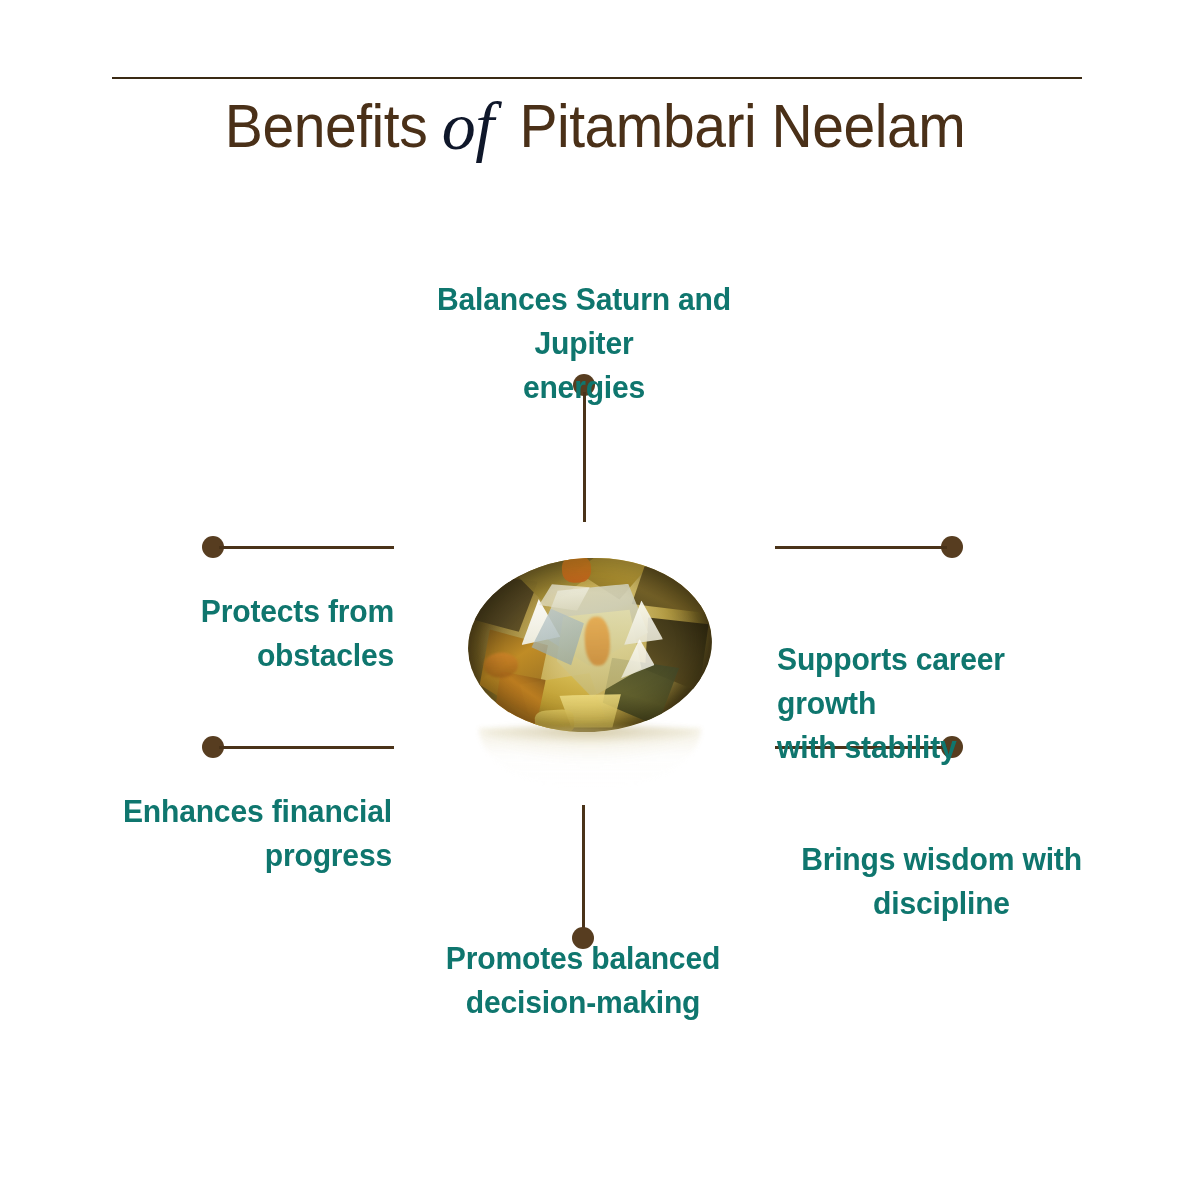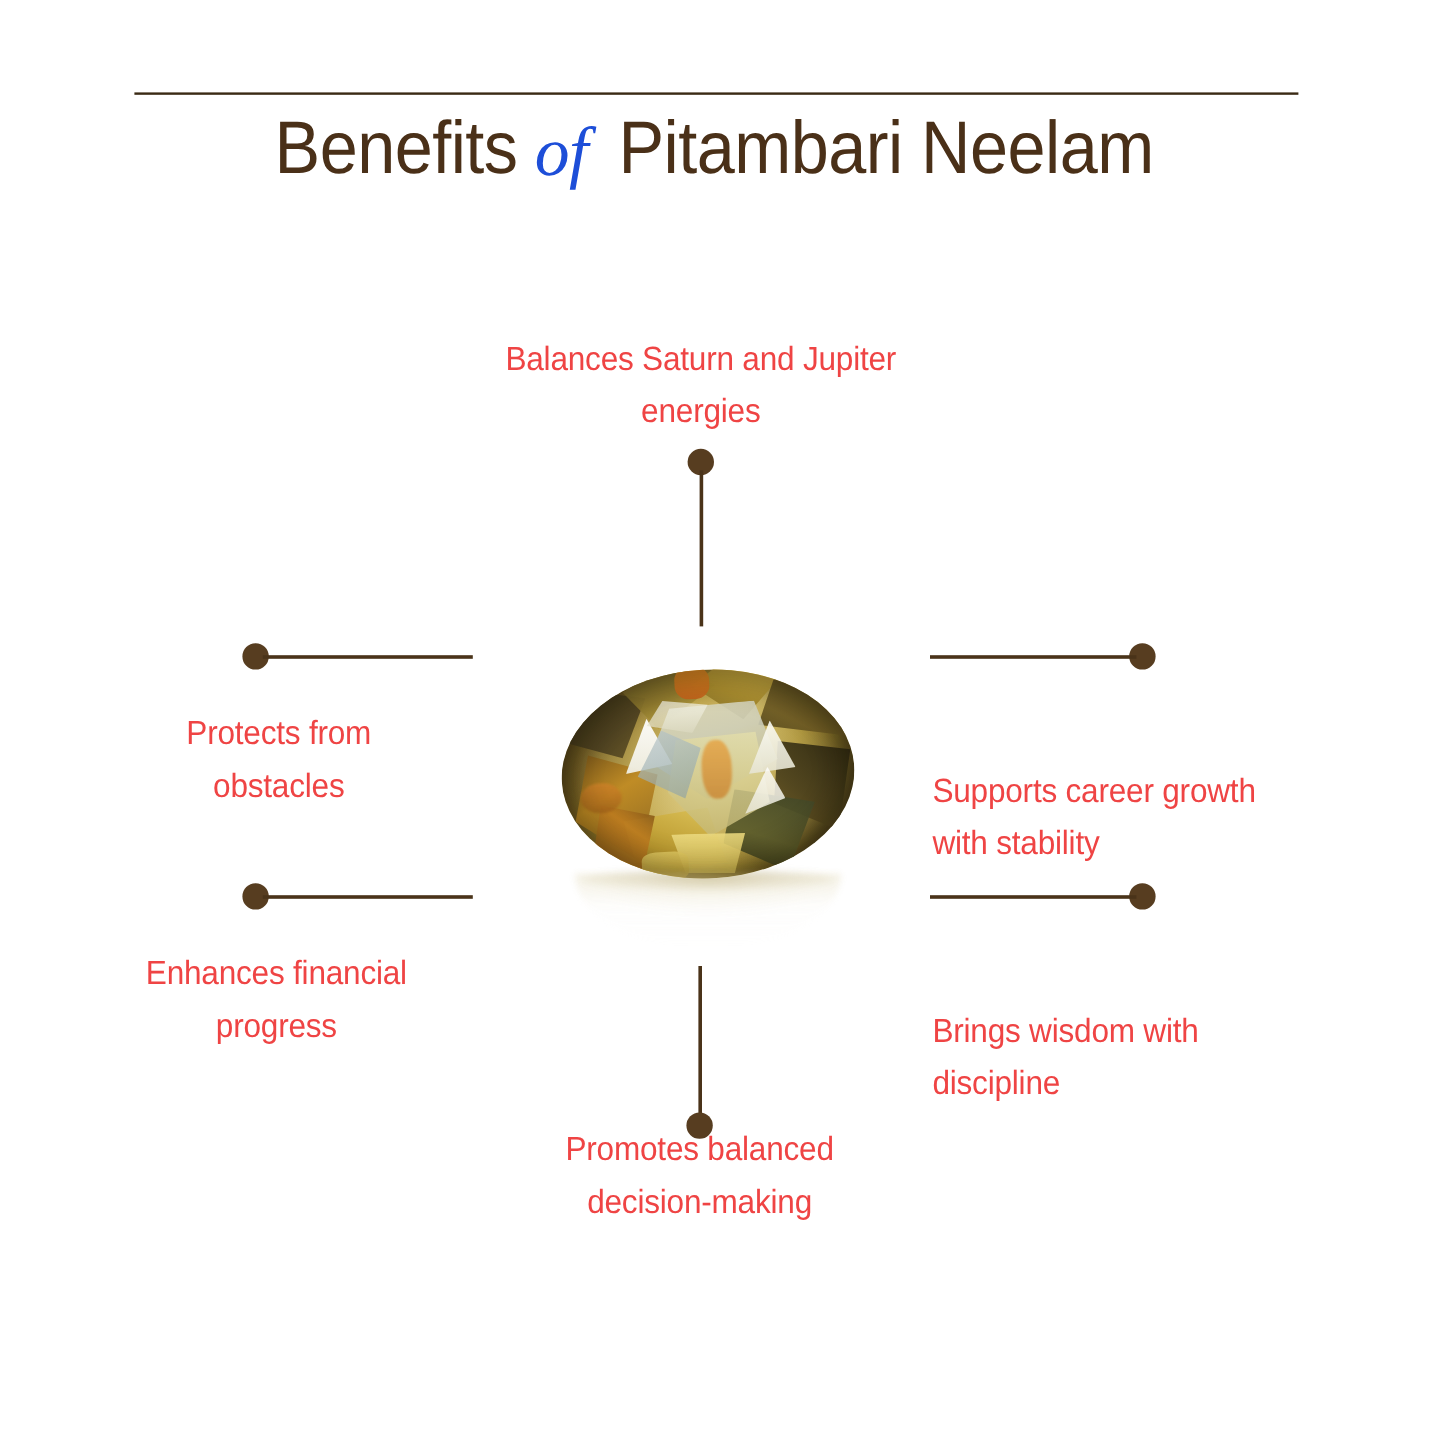--- a/index.html
+++ b/index.html
@@ -37,22 +37,22 @@
   }
   #title-text .word {
     font-stretch: condensed;
     transform: scaleX(0.92);
     display: inline-block;
     transform-origin: center;
   }
   #title-of {
     font-family: "Liberation Serif", serif;
     font-style: italic;
-    font-size: 58px;
-    color: #1d4ed8;
+    font-size: 68px;
+    color: #0f172a;
     padding: 0 6px;
     position: relative;
     top: 2px;
     transform: none;
     display: inline-block;
   }
   #title-rule {
     position: absolute;
     left: 112px;
     top: 77px;
@@ -76,35 +76,35 @@
     position: absolute;
     width: 22px;
     height: 22px;
     border-radius: 50%;
     background: #573d20;
   }
 
   
   .label {
     position: absolute;
-    color: #ef4444;
+    color: #0f766e;
     font-family: "Liberation Sans", sans-serif;
-    font-size: 28px;
+    font-size: 32px;
     line-height: 44px;
-    font-weight: 400;
+    font-weight: 700;
     letter-spacing: -0.2px;
   }
   .label .ln {
     display: block;
     transform: scaleX(0.94);
     transform-origin: inherit;
   }
   .label.align-center { text-align: center; }
   .label.align-center .ln { transform-origin: center; }
-  .label.align-right  { text-align: center; }
+  .label.align-right  { text-align: right; }
   .label.align-right .ln { transform-origin: right center; }
   .label.align-left   { text-align: left; margin-top: 48px; }
   .label.align-left .ln { transform-origin: left center; }
 
   
   #gem-wrap {
     position: absolute;
     left: 455px;
     top: 548px;
     width: 270px;
@@ -274,21 +274,21 @@
 <div class="label align-right" style="left:48px; top:789px; width:344px;">
   <span class="ln">Enhances financial</span>
   <span class="ln">progress</span>
 </div>
 
 <div class="label align-left" style="left:777px; top:589px; width:350px;">
   <span class="ln">Supports career growth</span>
   <span class="ln">with stability</span>
 </div>
 
-<div class="label align-left" style="left:777px; top:789px; width:350px;">
+<div class="label align-left" style="left:777px; top:789px; width:350px;text-align:center;">
   <span class="ln">Brings wisdom with</span>
   <span class="ln">discipline</span>
 </div>
 
 <div class="label align-center" style="left:383px; top:936px; width:400px;">
   <span class="ln">Promotes balanced</span>
   <span class="ln">decision-making</span>
 </div>
 
 </body></html>

